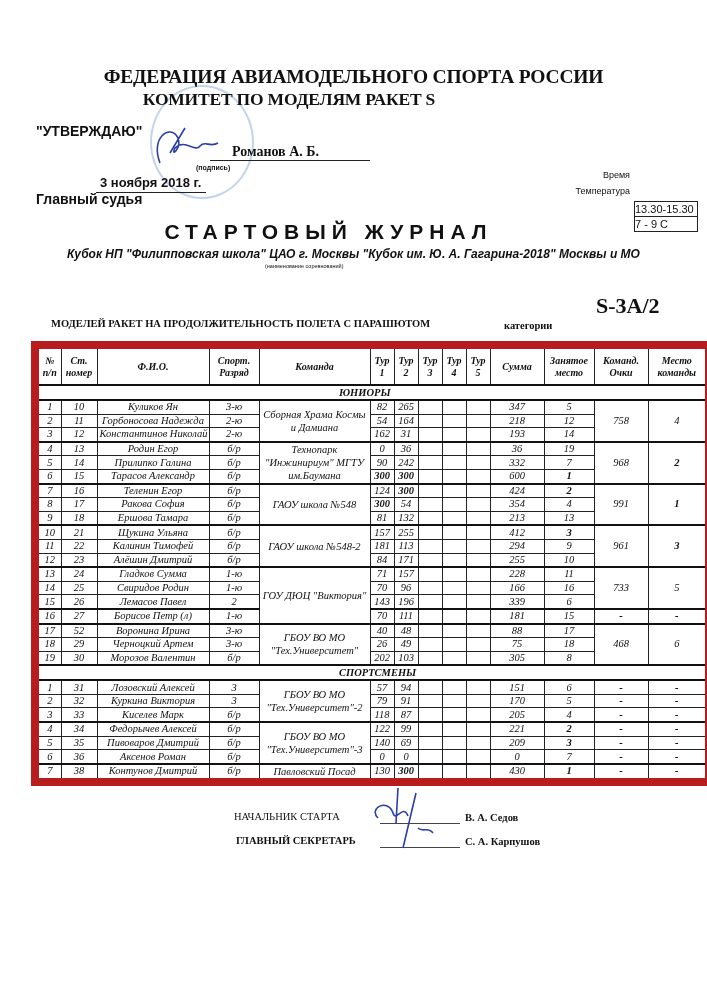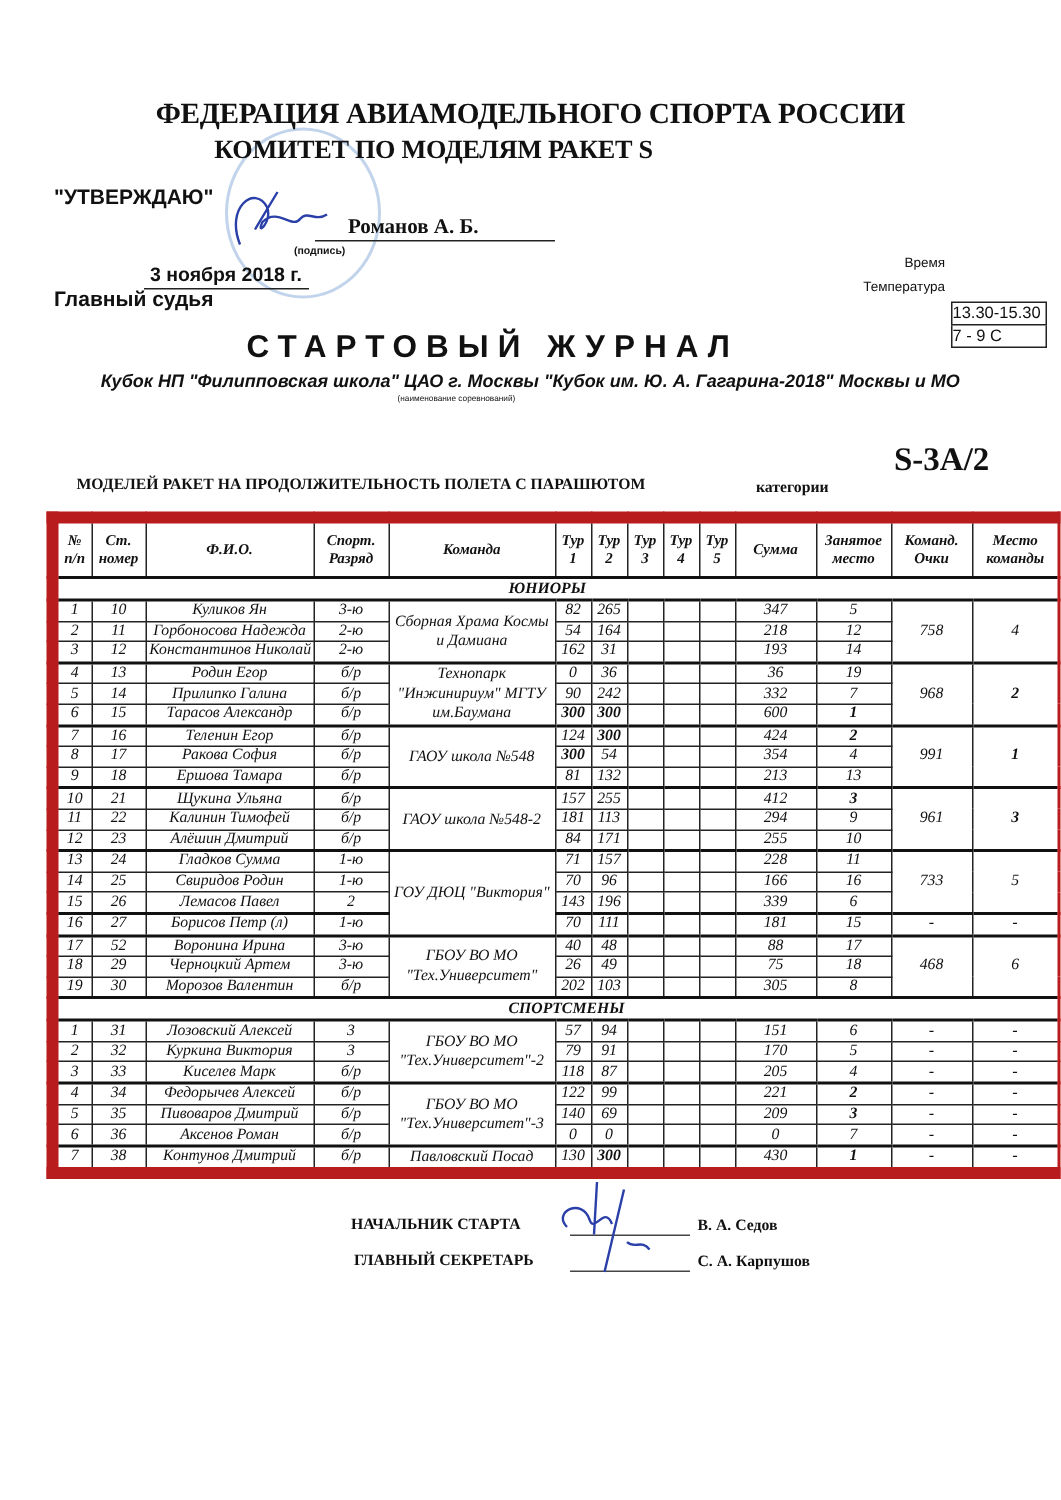--- a/index.html
+++ b/index.html
@@ -24,21 +24,21 @@
   .discipline{left:51px;top:318px;font-weight:bold;font-size:10.5px;}
   .category-label{left:504px;top:320px;font-weight:bold;font-size:10.5px;}
   table.grid{position:absolute;left:31px;top:341px;width:664px;border-collapse:collapse;border:8px solid #b91c1c;font-size:10.5px;table-layout:fixed;font-style:italic;}
   table.grid td, table.grid th{border:1px solid #222;padding:0 2px;height:12.6px;line-height:12px;text-align:center;white-space:nowrap;overflow:hidden;}
   table.grid th{font-weight:bold;font-size:10px;height:35px;line-height:12px;white-space:normal;}
   table.grid td.name{text-align:center;}
   table.grid td.team{white-space:normal;line-height:13px;font-size:10.5px;}
   table.grid td.bold{font-weight:bold;}
   table.grid tr.section td{font-weight:bold;text-align:left;padding-left:300px;height:13px;}
   table.grid tr.group-start td{border-top:2px solid #111;}
-  .foot1{left:234px;top:811px;font-weight:bold;font-size:10.5px;}
+  .foot1{left:234px;top:811px;font-weight:normal;font-size:10.5px;}
   .foot2{left:236px;top:835px;font-weight:bold;font-size:10.5px;}
   .fline1{left:380px;top:823px;width:80px;border-bottom:1px solid #444;}
   .fline2{left:380px;top:847px;width:80px;border-bottom:1px solid #444;}
   .fname1{left:465px;top:812px;font-weight:bold;font-size:10.5px;}
   .fname2{left:465px;top:836px;font-weight:bold;font-size:10.5px;}
   .stamp{left:150px;top:85px;width:100px;height:110px;border-radius:50%;border:2px solid rgba(120,160,210,0.45);}
   .sig{stroke:#2a3fa8;fill:none;stroke-width:1.6;}
 </style>
 </head>
 <body>

